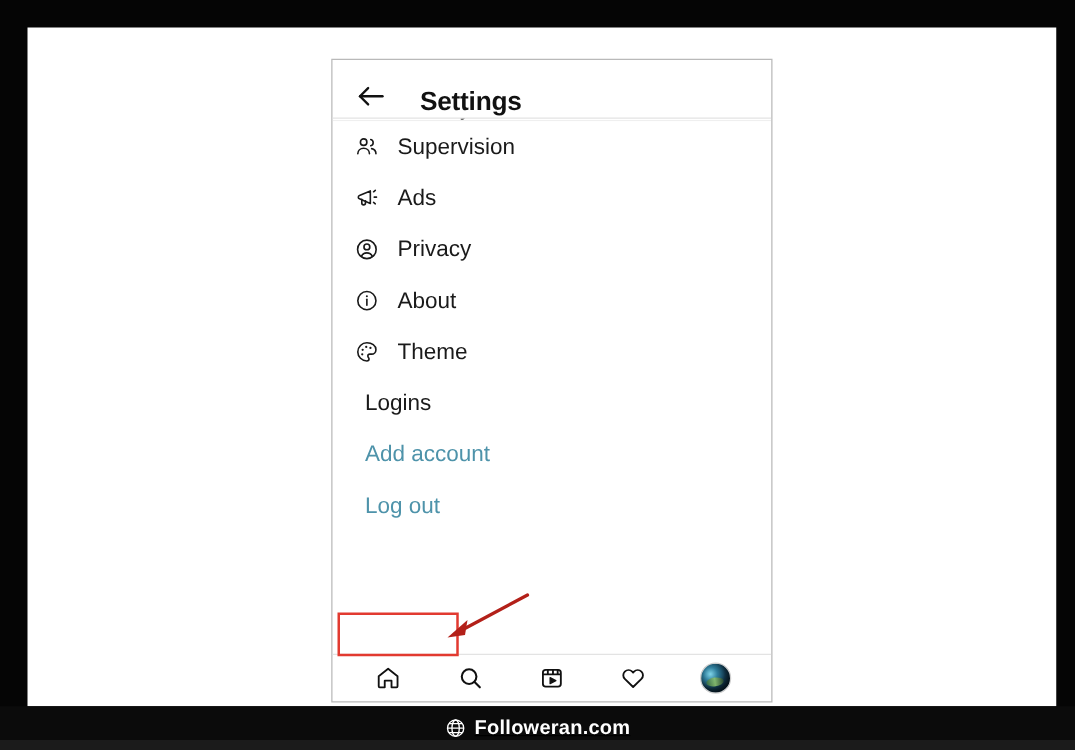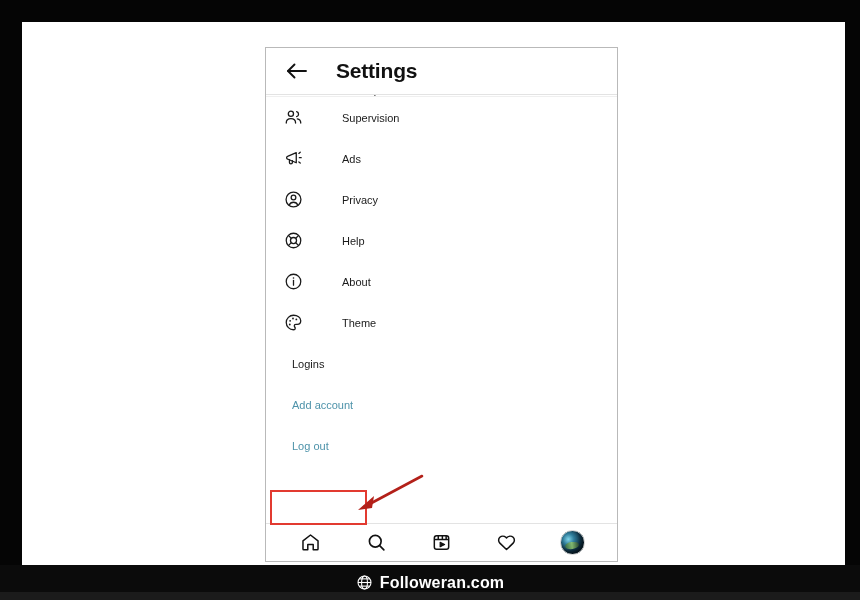--- a/index.html
+++ b/index.html
@@ -41,21 +41,21 @@
     position:absolute;left:243px;top:25px;
     width:353px;height:515px;
     background:#ffffff;
     border:1px solid #b9b9b9;
     box-sizing:border-box;
     overflow:hidden;
     display:flex;flex-direction:column;
   }
   #panel-header{
     height:47px;flex:0 0 47px;
-    display:flex;align-items:center;
+    display:flex;align-items:flex-end;
     border-bottom:1px solid #e3e3e3;
     padding-left:14px;
     box-sizing:border-box;
   }
   #back-arrow{
     width:34px;height:34px;
     display:flex;align-items:center;justify-content:center;
     cursor:pointer;
   }
   #panel-title{
@@ -67,22 +67,21 @@
     flex:1 1 auto;position:relative;overflow:hidden;
   }
 
   
   .row{
     display:flex;align-items:center;
     height:41px;
     padding-left:14px;
     box-sizing:border-box;
     color:#1a1a1a;
-    font-size:11px;
-    gap:24px;
+    font-size:18px;
   }
   .row .ic{
     width:26px;height:26px;flex:0 0 26px;
     display:flex;align-items:center;justify-content:center;
     margin-right:12px;
   }
   .row .ic svg{display:block;}
   .row.clipped{
     height:22px;
     margin-top:-20px;
@@ -200,33 +199,20 @@
           <span class="ic">
             <svg width="19" height="19" viewBox="0 0 22 22" fill="none" stroke="#1a1a1a" stroke-width="1.5" stroke-linecap="round">
               <circle cx="11" cy="11" r="8.6"></circle>
               <circle cx="11" cy="8.7" r="2.7"></circle>
               <path d="M5.9 17.6c.9-2.2 2.8-3.4 5.1-3.4s4.2 1.2 5.1 3.4"></path>
             </svg>
           </span>
           <span class="lbl">Privacy</span>
         </div>
 
-        <div class="row">
-          <span class="ic">
-            <svg width="19" height="19" viewBox="0 0 22 22" fill="none" stroke="#1a1a1a" stroke-width="1.5">
-              <circle cx="11" cy="11" r="8.4"></circle>
-              <circle cx="11" cy="11" r="3.5"></circle>
-              <line x1="4.9" y1="4.9" x2="8.5" y2="8.5"></line>
-              <line x1="13.5" y1="13.5" x2="17.1" y2="17.1"></line>
-              <line x1="17.1" y1="4.9" x2="13.5" y2="8.5"></line>
-              <line x1="8.5" y1="13.5" x2="4.9" y2="17.1"></line>
-            </svg>
-          </span>
-          <span class="lbl">Help</span>
-        </div>
 
         <div class="row">
           <span class="ic">
             <svg width="19" height="19" viewBox="0 0 22 22" fill="none" stroke="#1a1a1a" stroke-width="1.5" stroke-linecap="round">
               <circle cx="11" cy="11" r="8.4"></circle>
               <line x1="11" y1="9.8" x2="11" y2="15.2"></line>
               <circle cx="11" cy="6.9" r=".95" fill="#1a1a1a" stroke="none"></circle>
             </svg>
           </span>
           <span class="lbl">About</span>

